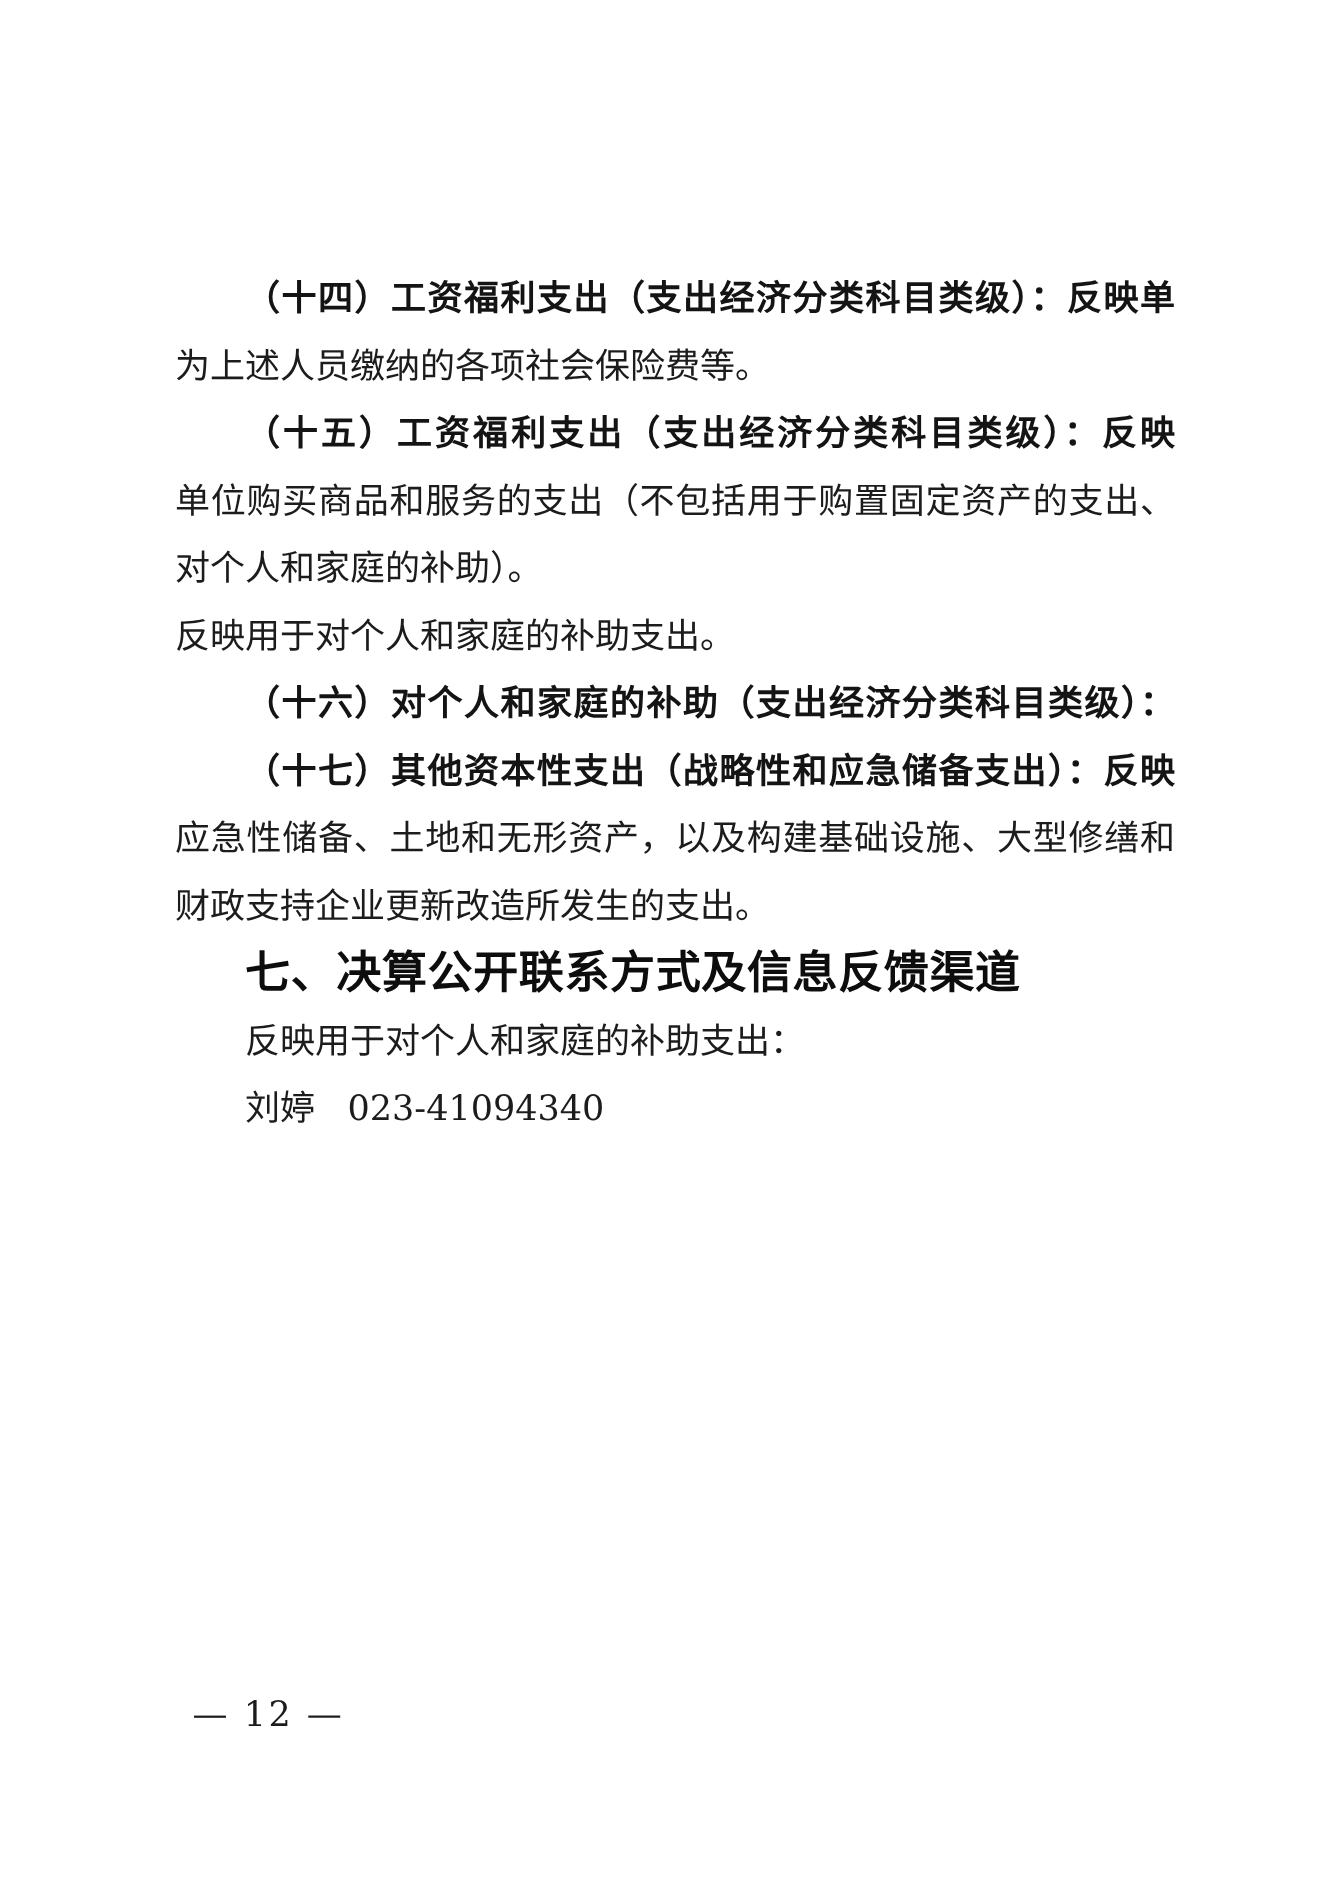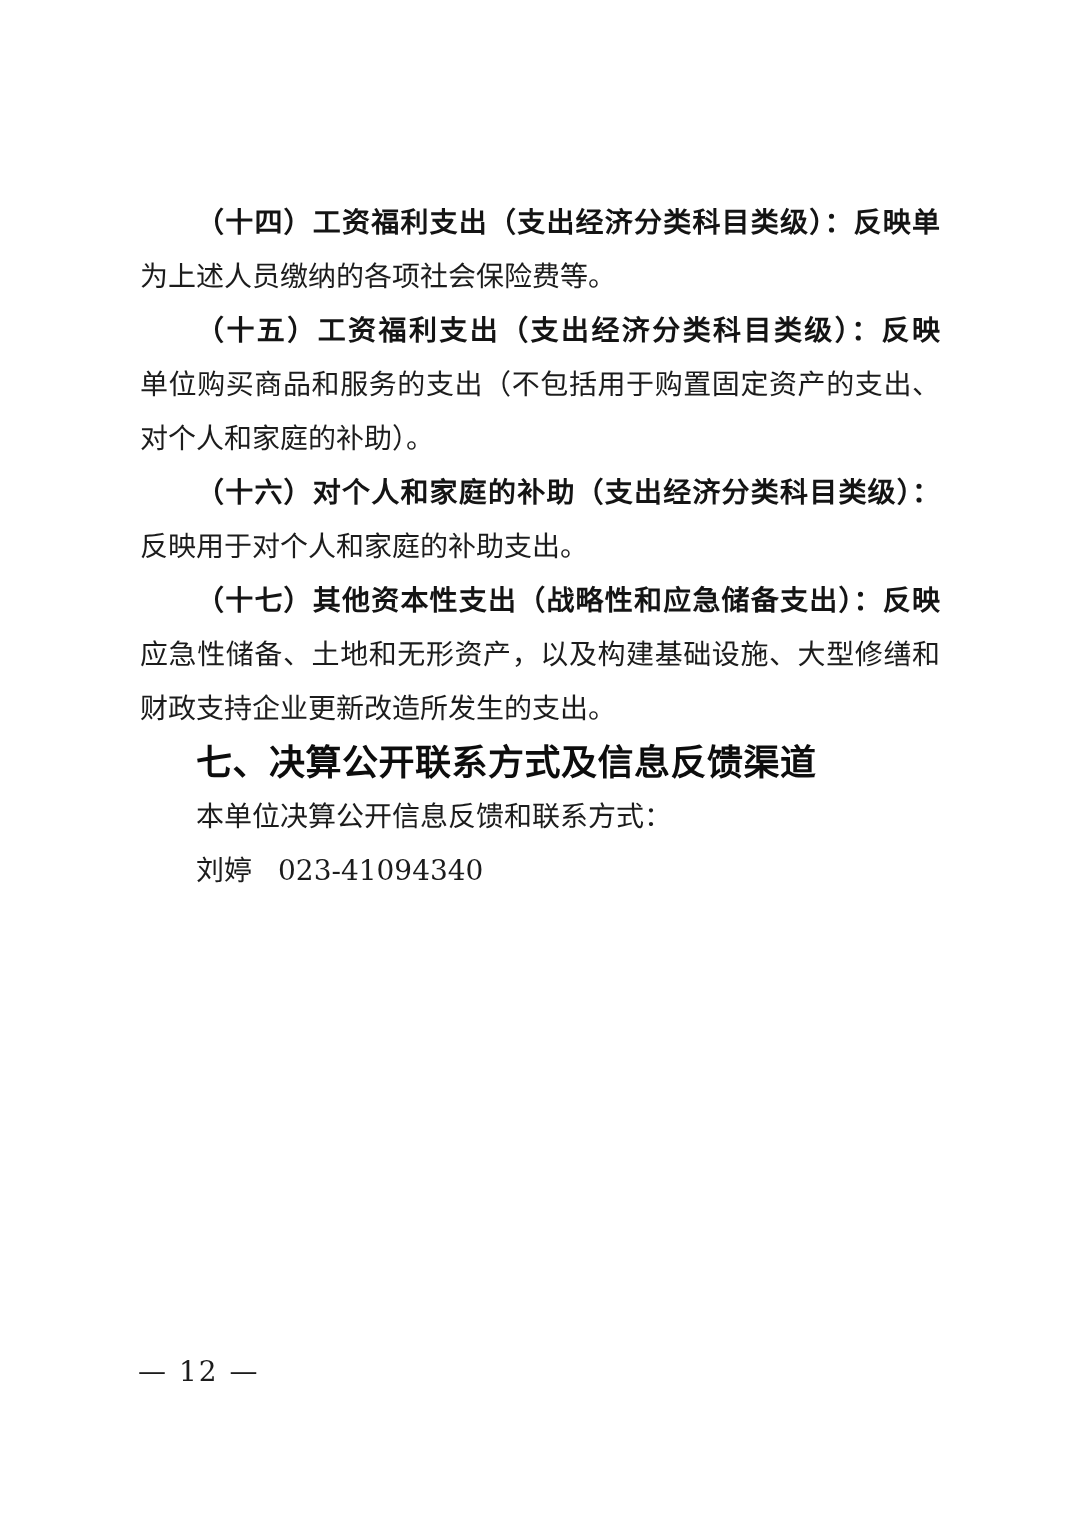--- a/index.html
+++ b/index.html
@@ -8,21 +8,21 @@
     position: relative;
     width: 1075px;
     height: 1520px;
     background: #ffffff;
     overflow: hidden;
     font-family: "DejaVu Serif", "Liberation Serif", serif;
   }
   .body-text {
     position: absolute;
     left: 140px;
-    top: 196px;
+    top: 212px;
     width: 800px;
   }
   .ln {
     font-family: "DejaVu Serif", "Liberation Serif", serif;
     font-size: 28px;
     line-height: 54px;
     height: 54px;
     overflow: hidden;
     color: #1c1c1c;
     text-align: left;
@@ -39,21 +39,21 @@
     font-size: 36px;
     color: #0d0d0d;
     letter-spacing: 0.5px;
   }
   .phone {
     margin-left: 26px;
     font-family: "DejaVu Serif", "Liberation Serif", serif;
   }
   .page-number {
     position: absolute;
-    left: 138px;
+    left: 154px;
     top: 1352px;
     font-family: "DejaVu Serif", "Liberation Serif", serif;
     font-size: 28px;
     line-height: 40px;
     color: #1c1c1c;
     letter-spacing: 2px;
   }
 </style>
 </head>
 <body>
@@ -61,30 +61,30 @@
 <div class="page">
   <div class="body-text">
 
     <div class="ln lead indent just">（十四）工资福利支出（支出经济分类科目类级）：反映单</div>
     <div class="ln">为上述人员缴纳的各项社会保险费等。</div>
 
     <div class="ln lead indent just">（十五）工资福利支出（支出经济分类科目类级）：反映</div>
     <div class="ln just">单位购买商品和服务的支出（不包括用于购置固定资产的支出、</div>
     <div class="ln">对个人和家庭的补助）。</div>
 
+    <div class="ln">反映用于对个人和家庭的补助支出。</div>
     <div class="ln lead indent just">（十六）对个人和家庭的补助（支出经济分类科目类级）：</div>
-    <div class="ln">反映用于对个人和家庭的补助支出。</div>
 
     <div class="ln lead indent just">（十七）其他资本性支出（战略性和应急储备支出）：反映</div>
     <div class="ln just">应急性储备、土地和无形资产，以及构建基础设施、大型修缮和</div>
     <div class="ln">财政支持企业更新改造所发生的支出。</div>
 
     <div class="ln heading indent">七、决算公开联系方式及信息反馈渠道</div>
 
-    <div class="ln indent">本单位决算公开信息反馈和联系方式：</div>
+    <div class="ln indent">反映用于对个人和家庭的补助支出：</div>
 
     <div class="ln indent">
       <span>刘婷</span><span class="phone">023-41094340</span>
     </div>
 
   </div>
 
   <div class="page-number">— 12 —</div>
 </div>
 

